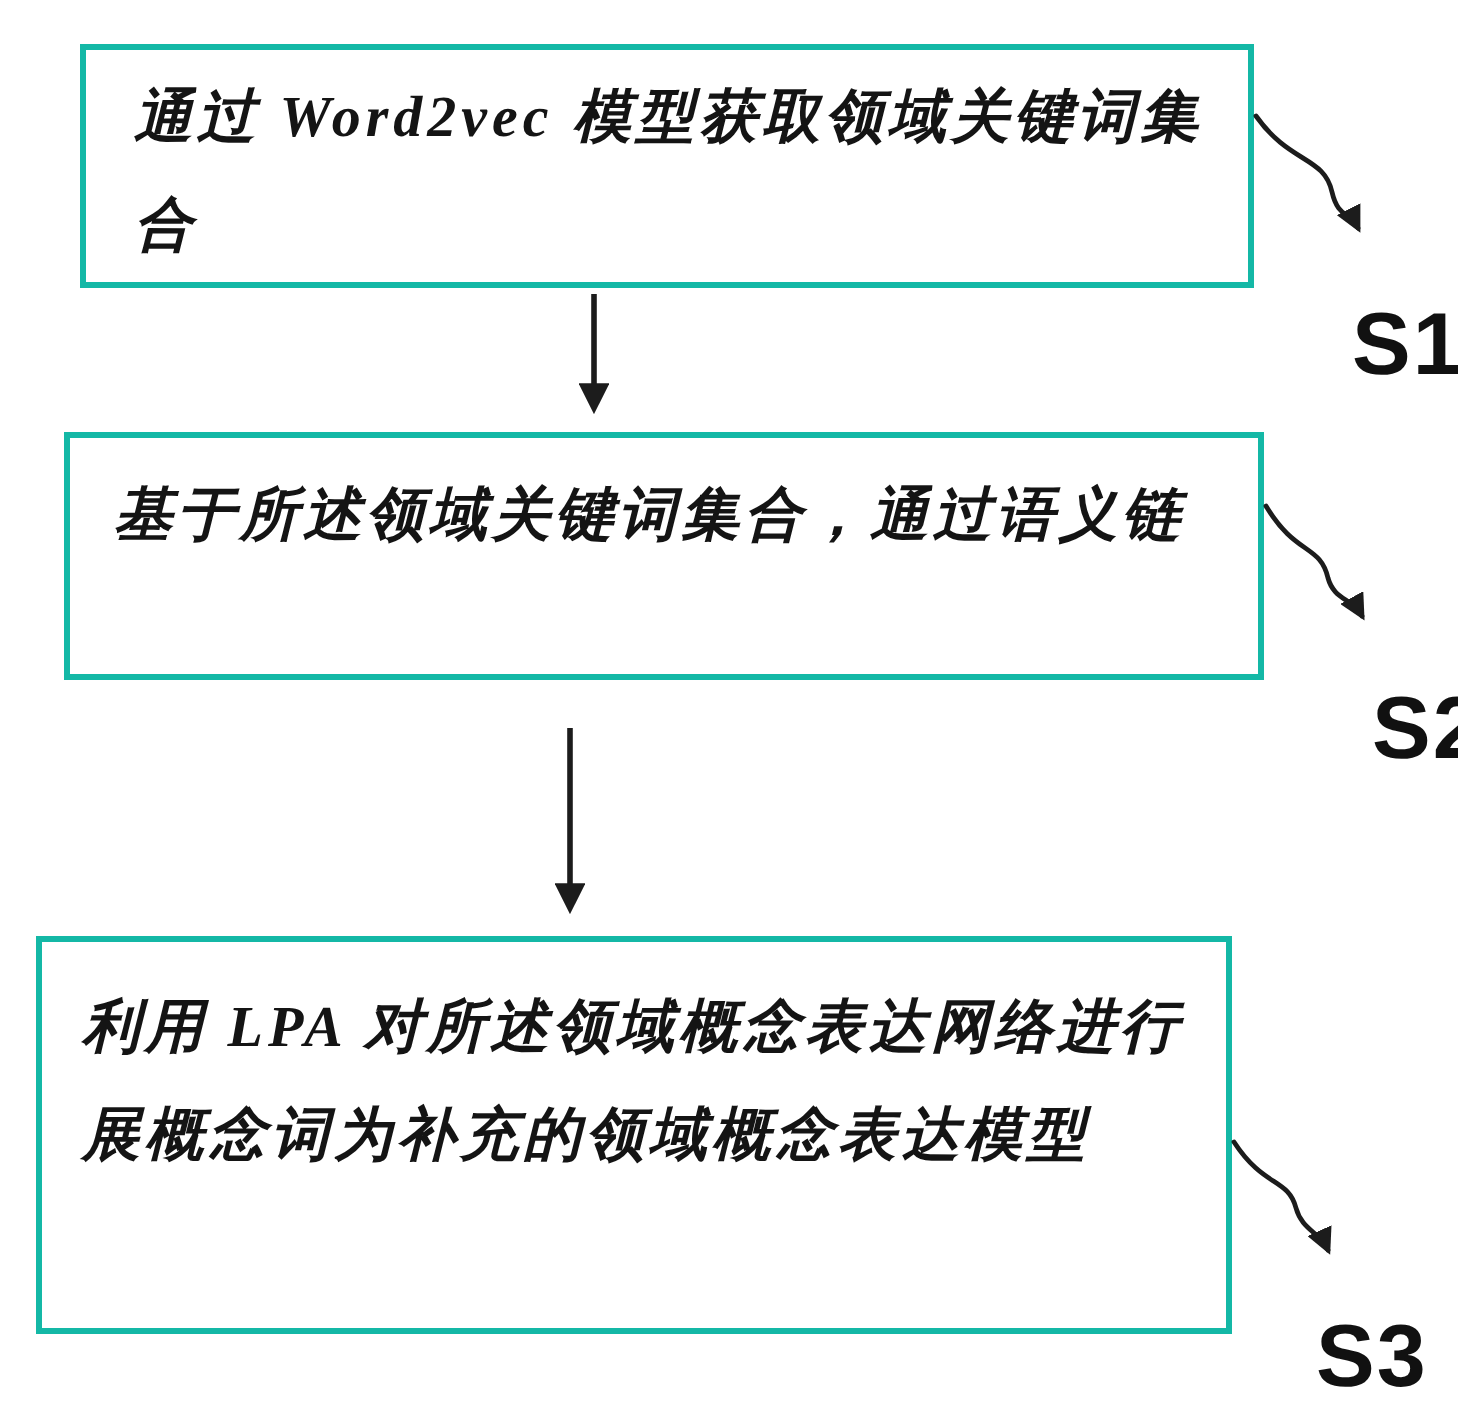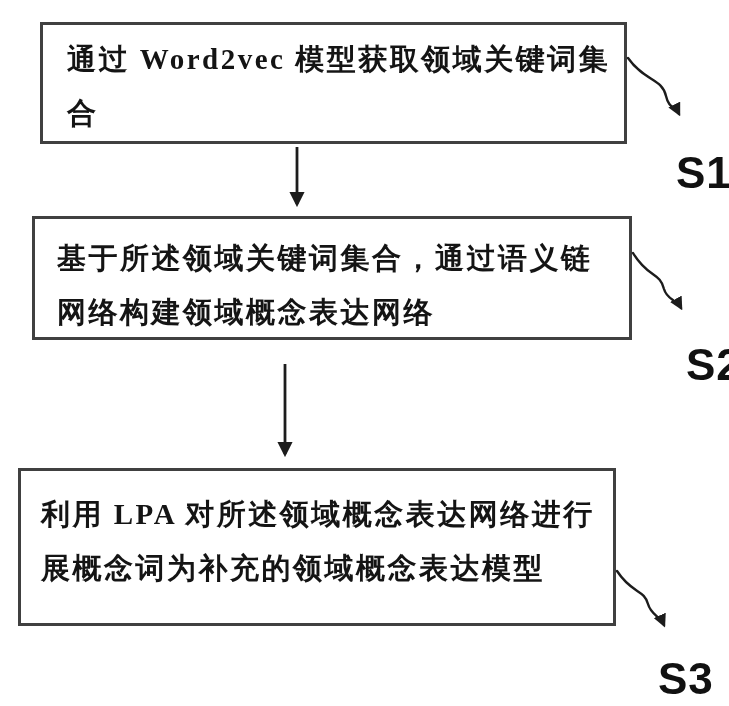--- a/index.html
+++ b/index.html
@@ -10,35 +10,36 @@
   .canvas {
     position: relative;
     width: 729px;
     height: 706px;
     background: #ffffff;
     overflow: hidden;
     font-family: "Liberation Serif", "DejaVu Serif", serif;
   }
   .box {
     position: absolute;
-    border: 3px solid #404040;
+    border: 3px solid #14b8a6;
     background: #ffffff;
     box-sizing: border-box;
     color: #141414;
+    font-style: italic;
   }
   .box .tline {
     font-size: 29px;
     font-weight: bold;
     line-height: 54px;
     letter-spacing: 2.5px;
     white-space: nowrap;
   }
   .box1 { left: 40px;  top: 22px;  width: 587px; height: 122px; padding: 7px 0 0 24px; }
   .box2 { left: 32px;  top: 216px; width: 600px; height: 124px; padding: 12px 0 0 22px; }
-  .box3 { left: 18px;  top: 468px; width: 598px; height: 158px; padding: 16px 0 0 20px; }
+  .box3 { left: 18px;  top: 468px; width: 598px; height: 199px; padding: 16px 0 0 20px; }
   .slabel {
     position: absolute;
     font-family: "Liberation Sans", "DejaVu Sans", sans-serif;
     font-weight: bold;
     font-size: 44px;
     color: #111111;
     letter-spacing: 1px;
   }
   .slabel.s1 { left: 676px; top: 148px; }
   .slabel.s2 { left: 686px; top: 328px; margin-top: 12px; }
@@ -55,21 +56,20 @@
 
 <div class="canvas">
 
   <div class="box box1">
     <div class="tline">通过 Word2vec 模型获取领域关键词集</div>
     <div class="tline">合</div>
   </div>
 
   <div class="box box2">
     <div class="tline">基于所述领域关键词集合，通过语义链</div>
-    <div class="tline">网络构建领域概念表达网络</div>
   </div>
 
   <div class="box box3">
     <div class="tline">利用 LPA 对所述领域概念表达网络进行</div>
     <div class="tline">展概念词为补充的领域概念表达模型</div>
   </div>
 
   <svg class="overlay" viewBox="0 0 729 706" aria-hidden="true">
     <defs>
       <marker id="ah" viewBox="0 0 10 10" refX="8" refY="5" markerWidth="5.5" markerHeight="5.5" orient="auto-start-reverse">

